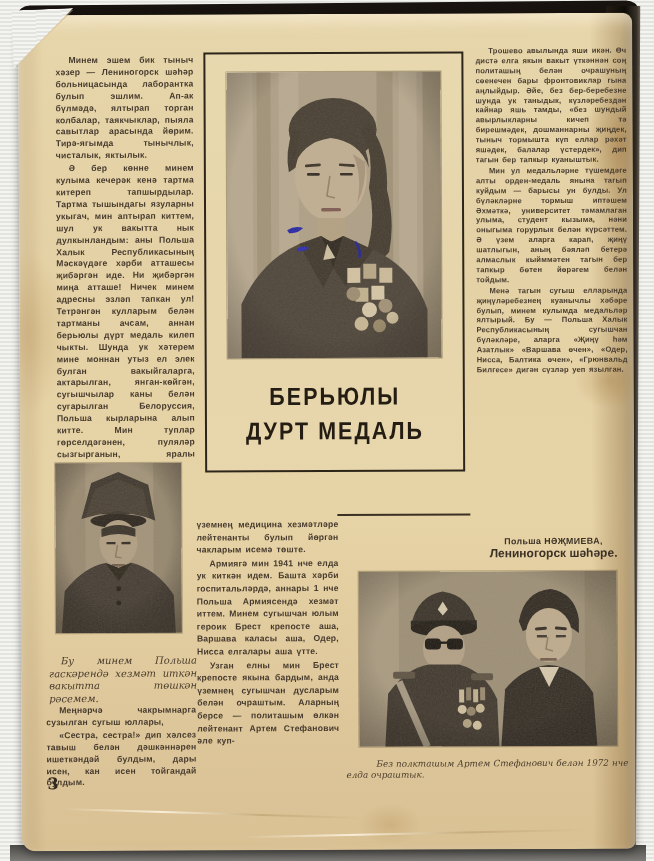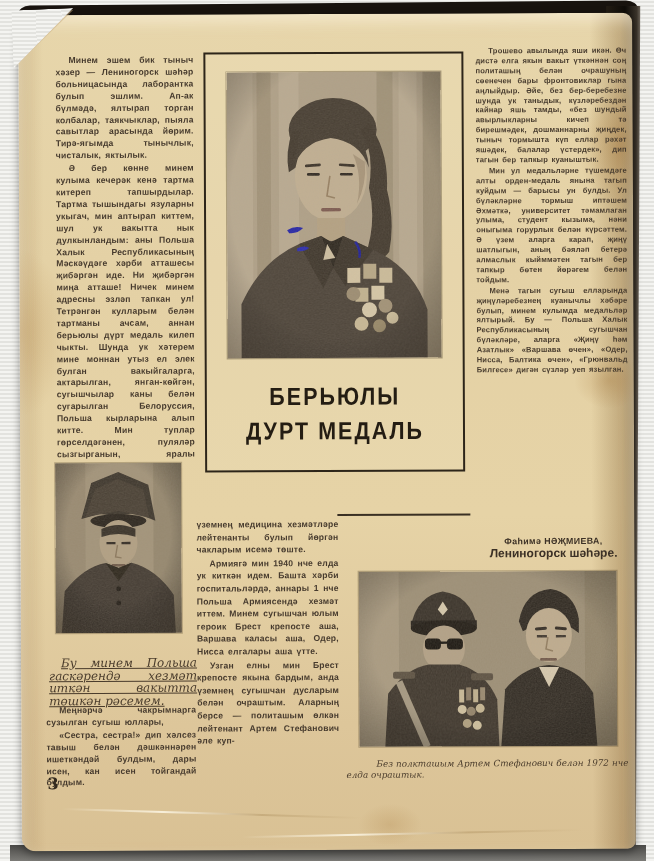--- a/index.html
+++ b/index.html
@@ -67,21 +67,21 @@
   .c1{font-size:8.6px;line-height:11.9px;letter-spacing:.2px;word-spacing:1.5px;font-weight:bold;color:#473b2e;}
   .c2{font-size:8.6px;line-height:12.6px;letter-spacing:.2px;word-spacing:1.5px;font-weight:bold;color:#473b2e;}
   .c3{font-size:7.6px;line-height:9.9px;letter-spacing:.15px;word-spacing:1.2px;font-weight:bold;color:#4a3e30;}
   .para{text-indent:13px;margin:0 0 1px 0;}
   .noindent{text-indent:0;}
   .caption{
     position:absolute;color:#4a3c2c;
     font-family:"DejaVu Serif",serif;font-style:italic;
     text-align:justify;
   }
-  .cap1{font-size:12px;line-height:12.5px;text-indent:12px;text-decoration:underline;}
+  .cap1{font-size:10px;line-height:12.5px;text-indent:12px;}
   .cap2{font-size:8.8px;line-height:11.5px;text-indent:30px;}
   .feature-frame{
     position:absolute;left:205px;top:52px;width:256px;height:416px;
     border:2px solid #2d2519;background:rgba(240,226,190,.25);
   }
   .feature-photo{position:absolute;left:21px;top:18px;width:214px;height:286px;box-shadow:0 0 0 1px rgba(60,48,30,.35);}
   .feature-title{
     position:absolute;left:0;top:330px;width:100%;
     text-align:center;color:#241d13;
     font-family:"Liberation Sans",sans-serif;font-weight:bold;
@@ -238,33 +238,33 @@
         </svg>
       </figure>
       <div class="feature-title">
         <div>БЕРЬЮЛЫ</div>
         <div>ДУРТ МЕДАЛЬ</div>
       </div>
     </div>
 
     <div class="body-text c2" style="left:196px;top:518px;width:142px;height:292px;">
       <p class="para noindent">үземнең медицина хезмәтләре лейтенанты булып йөргән чакларым исемә төште.</p>
-      <p class="para">Армиягә мин 1940 нче елда ук киткән идем. Башта хәрби госпитальләрдә, аннары 1 нче Польша Армиясендә хезмәт иттем. Минем сугышчан юлым героик Брест крепосте аша, Варшава каласы аша, Одер, Нисса елгалары аша үтте.</p>
+      <p class="para">Армиягә мин 1941 нче елда ук киткән идем. Башта хәрби госпитальләрдә, аннары 1 нче Польша Армиясендә хезмәт иттем. Минем сугышчан юлым героик Брест крепосте аша, Варшава каласы аша, Одер, Нисса елгалары аша үтте.</p>
       <p class="para">Узган елны мин Брест крепосте якына бардым, анда үземнең сугышчан дусларым белән очраштым. Аларның берсе — политашым өлкән лейтенант Артем Стефанович әле куп-</p>
     </div>
 
     <div class="rule" style="left:337px;top:514px;width:133px;height:1.5px;"></div>
 
     <div class="body-text c3" style="left:477px;top:47px;width:151px;height:488px;">
       <p class="para">Трошево авылында яши икән. Өч дистә елга якын вакыт үткәннән соң политашың белән очрашуның сөенечен бары фронтовиклар гына аңлыйдыр. Әйе, без бер-беребезне шунда ук таныдык, күзләребездән кайнар яшь тамды, «без шундый авырлыкларны кичеп тә бирешмәдек, дошманнарны җиңдек, тыныч тормышта күп еллар рәхәт яшәдек, балалар үстердек», дип тагын бер тапкыр куаныштык.</p>
       <p class="para">Мин ул медальләрне түшемдәге алты орден-медаль янына тагып куйдым — барысы ун булды. Ул бүләкләрне тормыш иптәшем Әхмәткә, университет тәмамлаган улыма, студент кызыма, нәни оныгыма горурлык белән күрсәттем. Ә үзем аларга карап, җиңү шатлыгын, аның бәяләп бетерә алмаслык кыйммәтен тагын бер тапкыр бөтен йөрәгем белән тойдым.</p>
       <p class="para">Менә тагын сугыш елларында җиңүләребезнең куанычлы хәбәре булып, минем кулымда медальләр ялтырый. Бу — Польша Халык Республикасының сугышчан бүләкләре, аларга «Җиңү һәм Азатлык» «Варшава өчен», «Одер, Нисса, Балтика өчен», «Грюнвальд Билгесе» дигән сүзләр уеп язылган.</p>
     </div>
     <div class="author">
-      <div class="nm">Фаһимә НӘҖМИЕВА,</div>
+      <div class="nm">Польша НӘҖМИЕВА,</div>
       <div class="ct">Лениногорск шәһәре.</div>
     </div>
 
     <figure class="photo-fig" style="left:358px;top:572px;width:258px;height:175px;">
       <svg width="258" height="175" viewBox="0 0 258 175">
         <defs>
           <filter id="g3" x="0" y="0" width="100%" height="100%">
             <feTurbulence type="fractalNoise" baseFrequency="0.8" numOctaves="2"></feTurbulence>
             <feColorMatrix type="matrix" values="0 0 0 0 0.44  0 0 0 0 0.39  0 0 0 0 0.31  0 0 0 0.55 0"></feColorMatrix>
           </filter>

